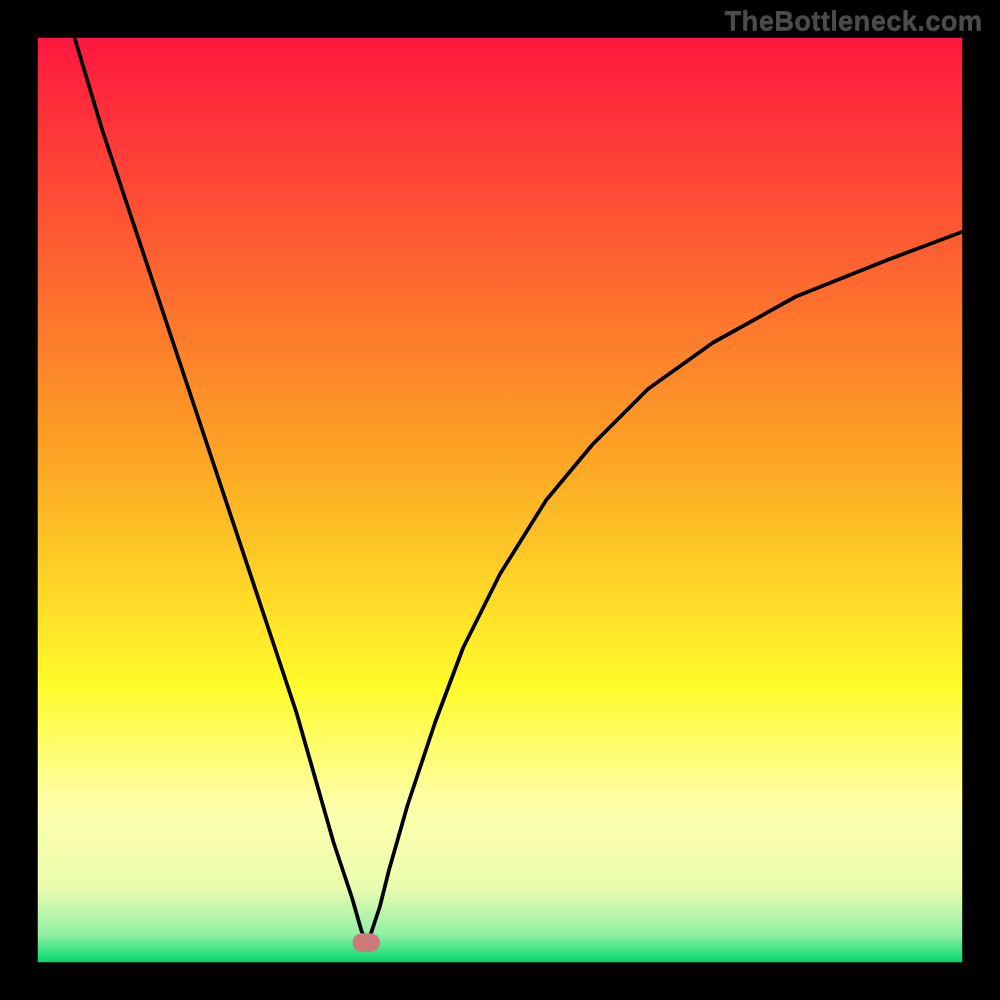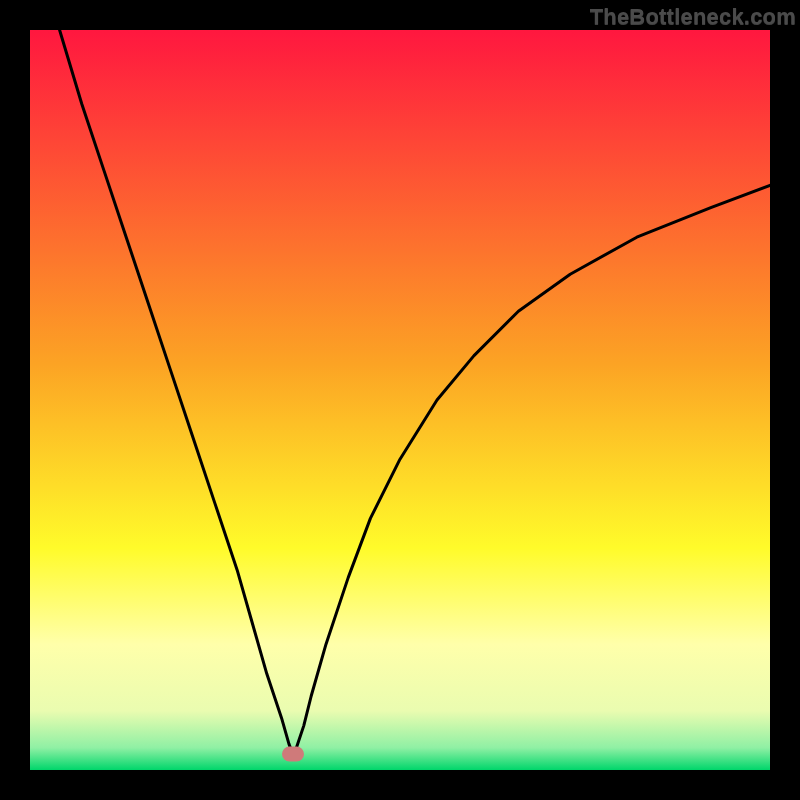--- a/index.html
+++ b/index.html
@@ -13,21 +13,21 @@
   }
   .frame {
     position: relative;
     width: 800px;
     height: 800px;
     background: #000;
   }
   .watermark {
     position: absolute;
     top: 4px;
-    right: 4px;
+    right: 14px;
     color: #4b4b4b;
     font-size: 22px;
     font-weight: bold;
     letter-spacing: 0.2px;
     text-shadow: 0 1px 0 rgba(255,255,255,0.25);
     user-select: none;
   }
   .plot-wrap {
     position: absolute;
     left: 30px;

